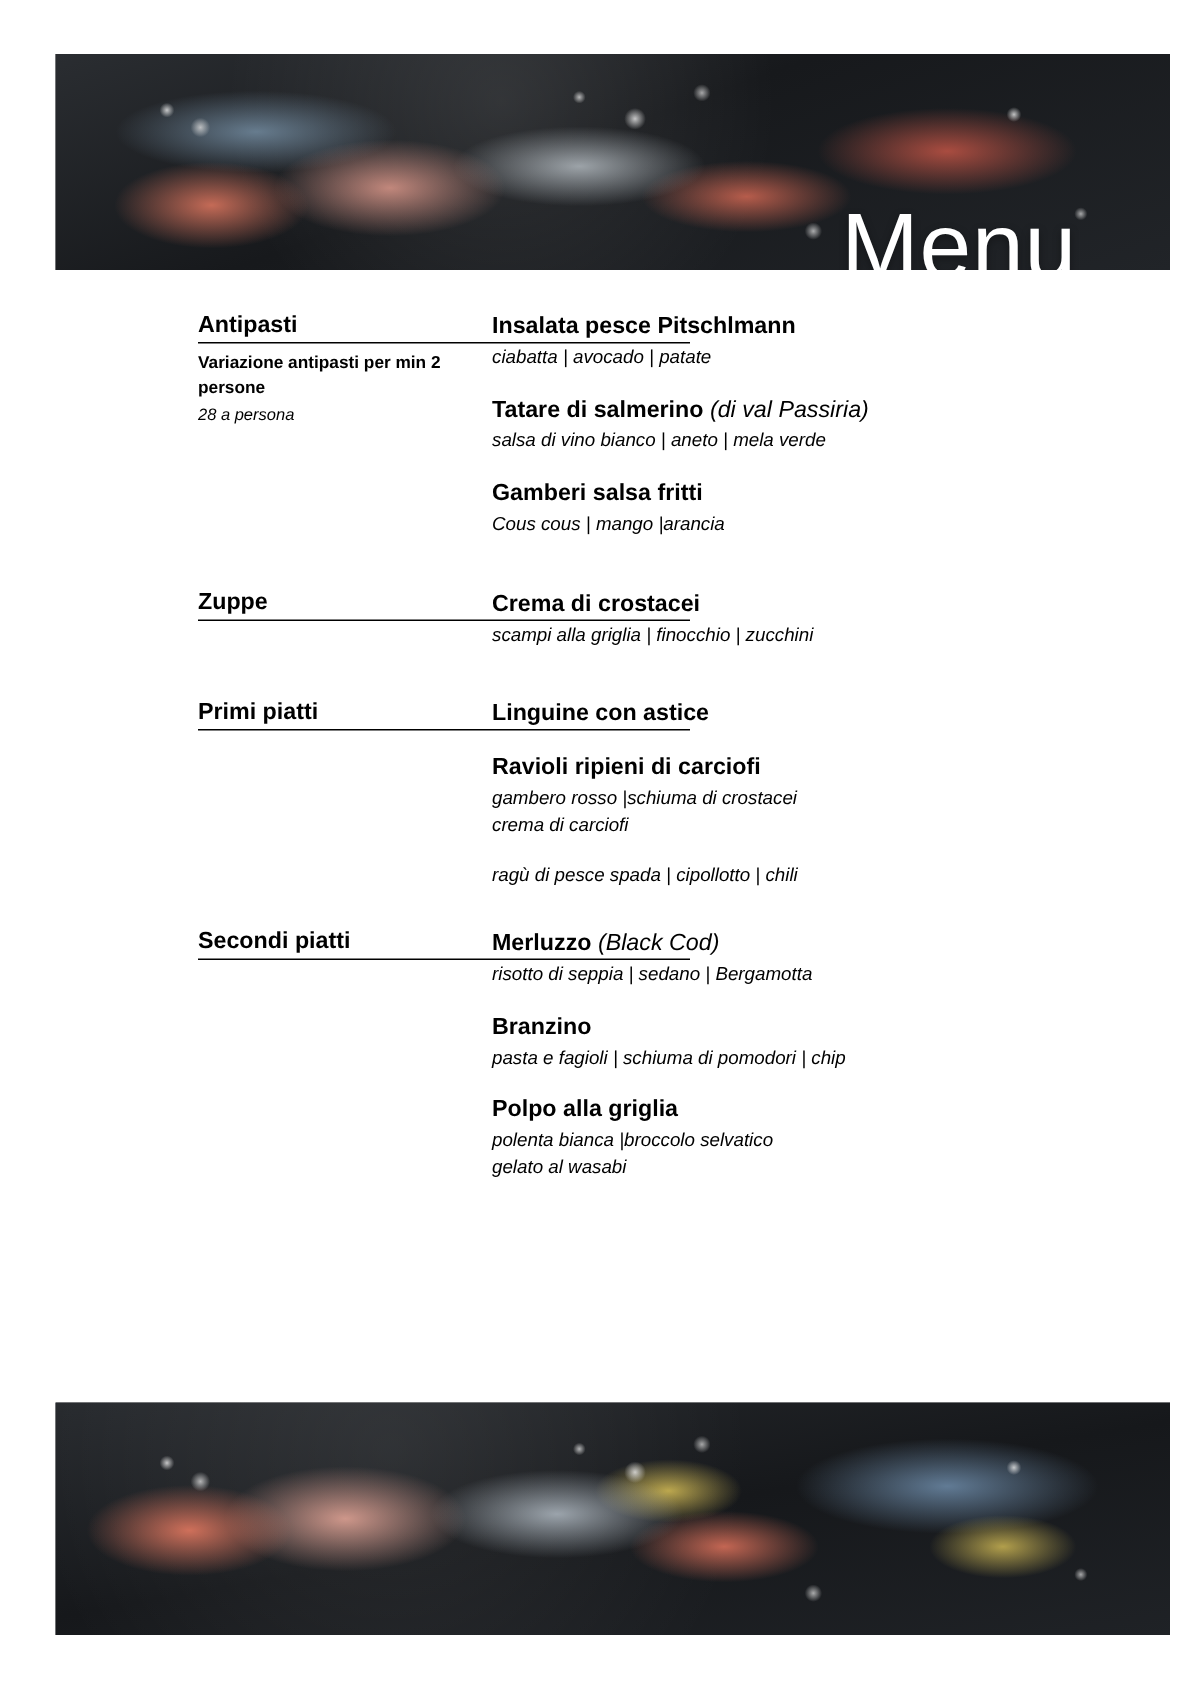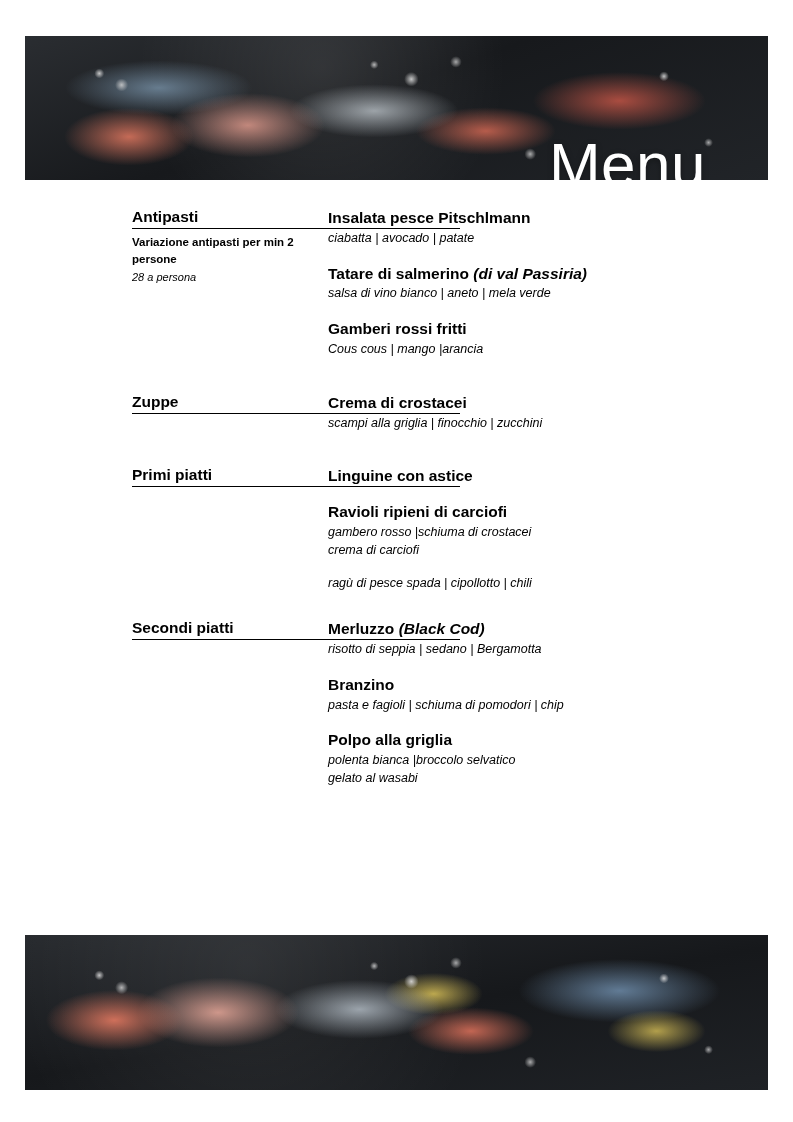--- a/index.html
+++ b/index.html
@@ -12,21 +12,21 @@
     height: 1122px;
     font-family: "Liberation Sans", sans-serif;
     color: #000000;
     position: relative;
     overflow: hidden;
   }
 
   
   .banner {
     position: absolute;
-    left: 25px;
+    left: 37px;
     width: 743px;
     overflow: hidden;
     background: #1b1d20;
   }
   .banner-top {
     top: 36px;
     height: 144px;
   }
   .banner-bottom {
     top: 935px;
@@ -130,21 +130,21 @@
   }
   .dish:last-child { margin-bottom: 0; }
   .dish-name {
     font-size: 15.5px;
     font-weight: 600;
     line-height: 1.28;
     margin: 0 0 2px 0;
   }
   .dish-name em {
     font-style: italic;
-    font-weight: 700;
+    font-weight: 400;
   }
   .dish-desc {
     font-size: 12.5px;
     font-style: italic;
     line-height: 1.42;
     margin: 0;
   }
   .gap-md { height: 26px; }
   .gap-lg { height: 34px; }
 </style>
@@ -168,21 +168,21 @@
     <div class="section-right">
       <div class="dish">
         <p class="dish-name"><span>Insalata pesce Pitschlmann</span><em></em></p>
         <p class="dish-desc">ciabatta | avocado | patate</p>
       </div>
       <div class="dish">
         <p class="dish-name"><span>Tatare di salmerino </span><em>(di val Passiria)</em></p>
         <p class="dish-desc">salsa di vino bianco | aneto | mela verde</p>
       </div>
       <div class="dish">
-        <p class="dish-name"><span>Gamberi rossi fritti</span><em></em></p>
+        <p class="dish-name"><span>Gamberi salsa fritti</span><em></em></p>
         <p class="dish-desc">Cous cous | mango |arancia</p>
       </div>
     </div>
   </div>
 
   <div class="gap-lg"></div>
 
   <div class="section">
     <div class="section-left">
       <span class="section-title">Zuppe</span>

